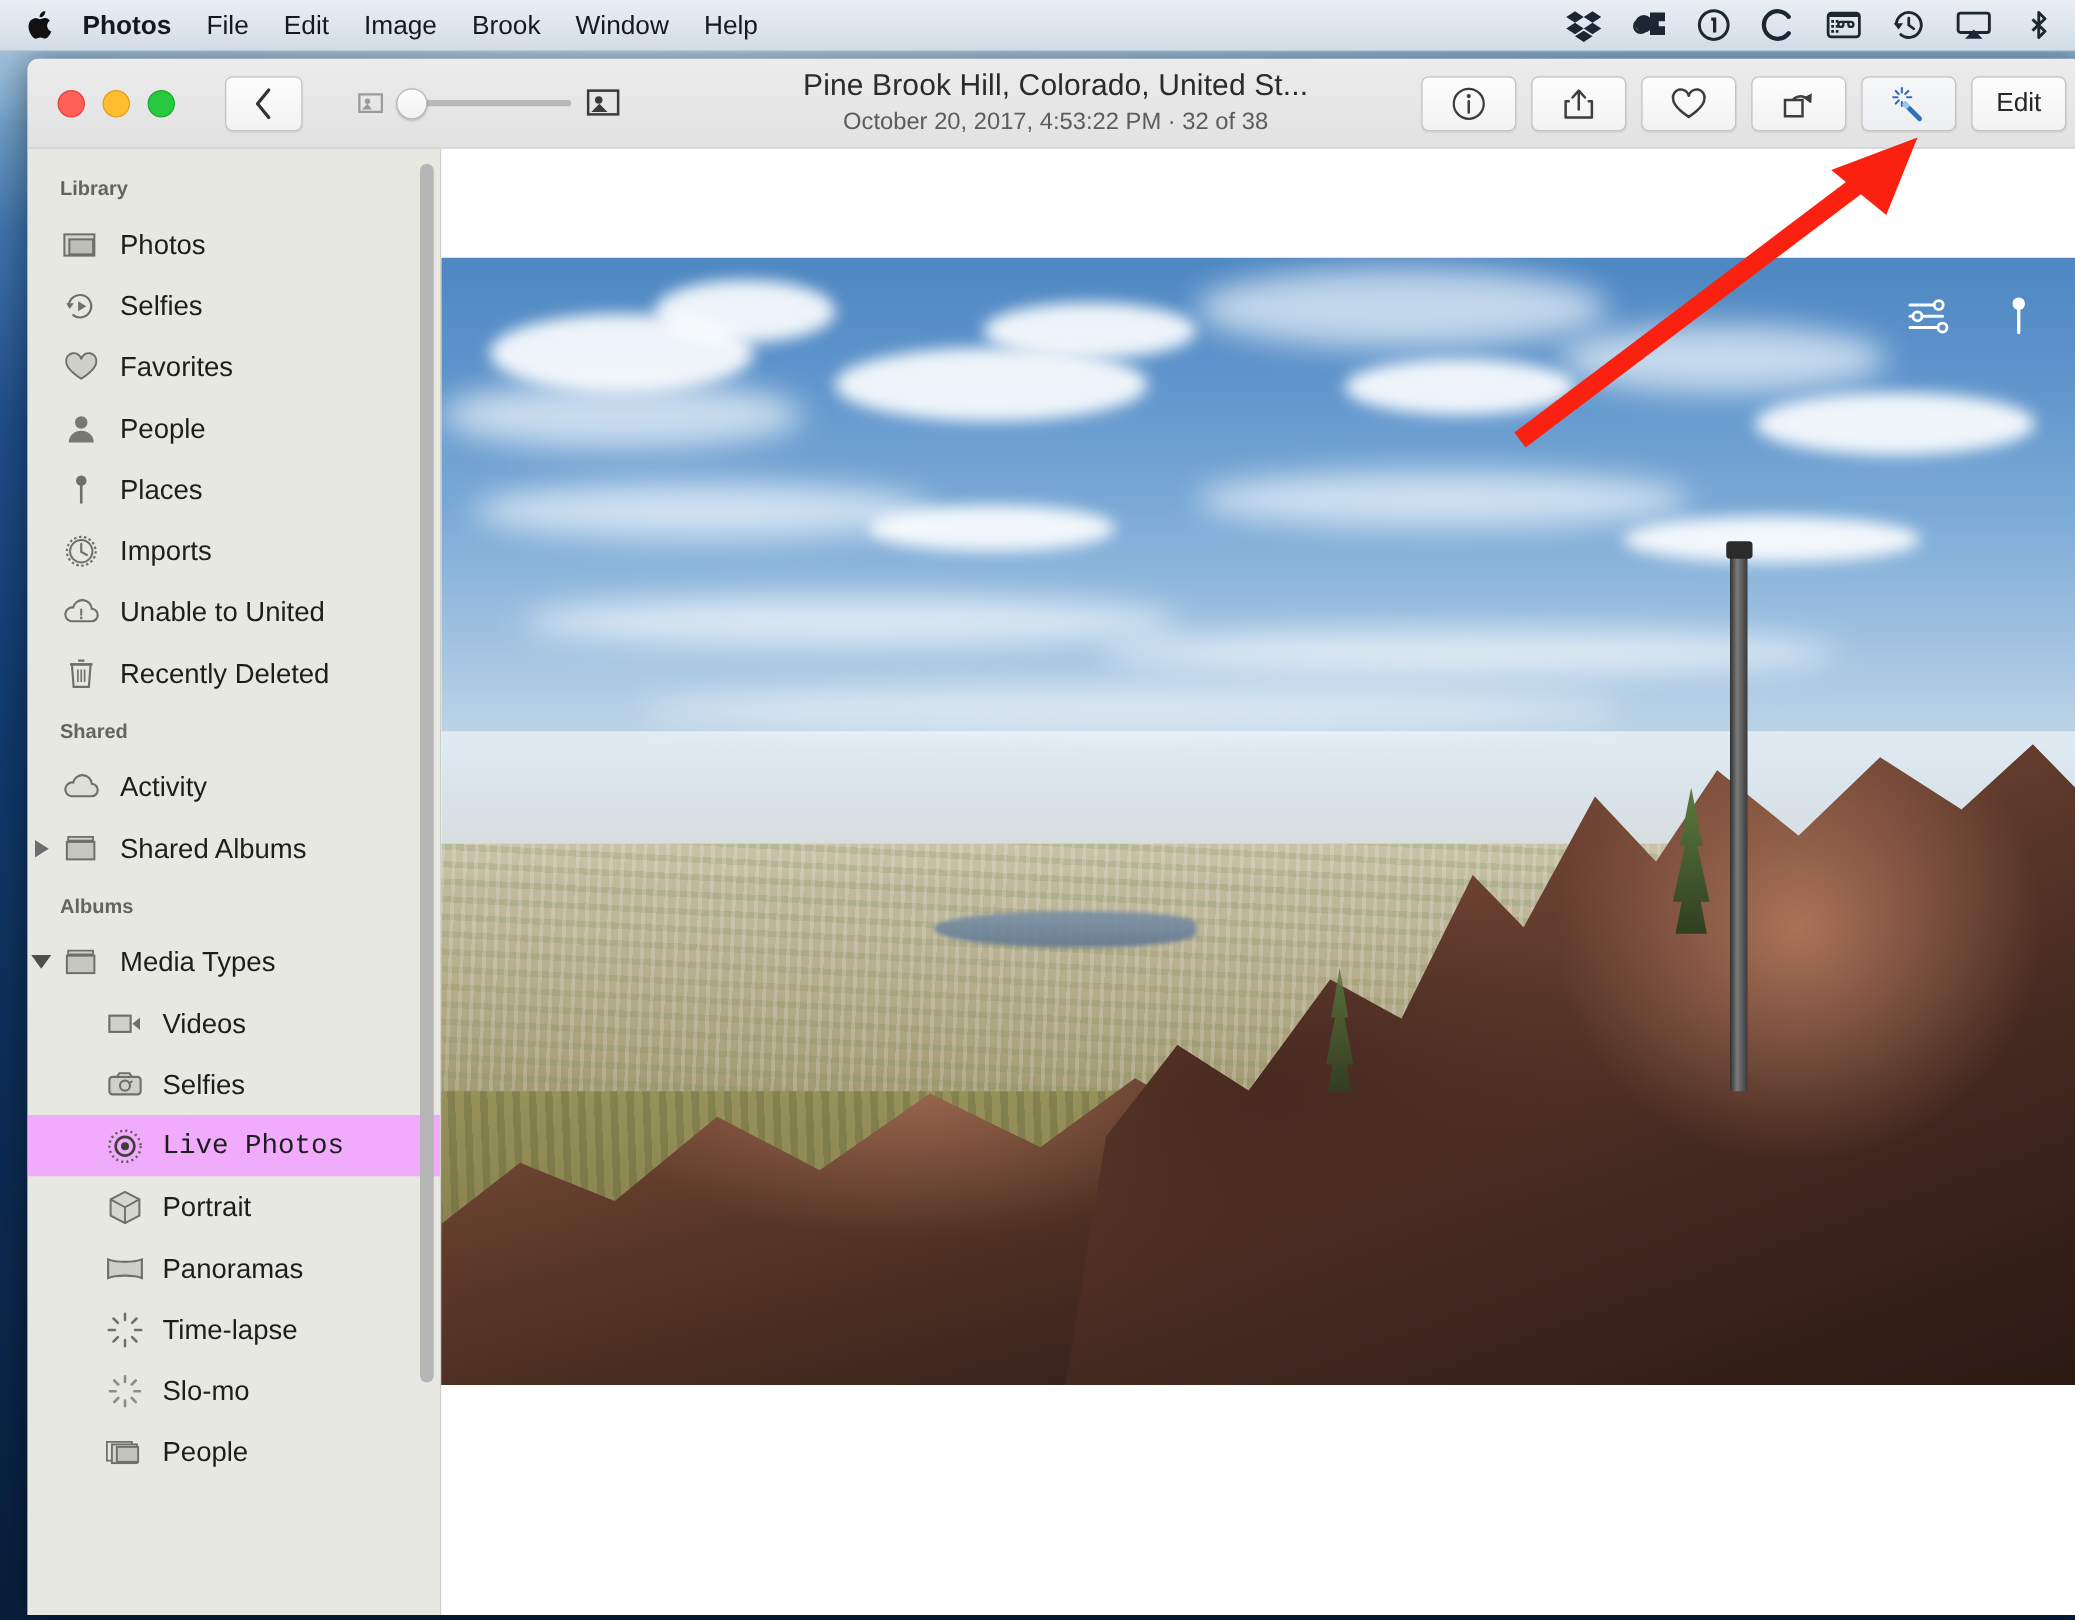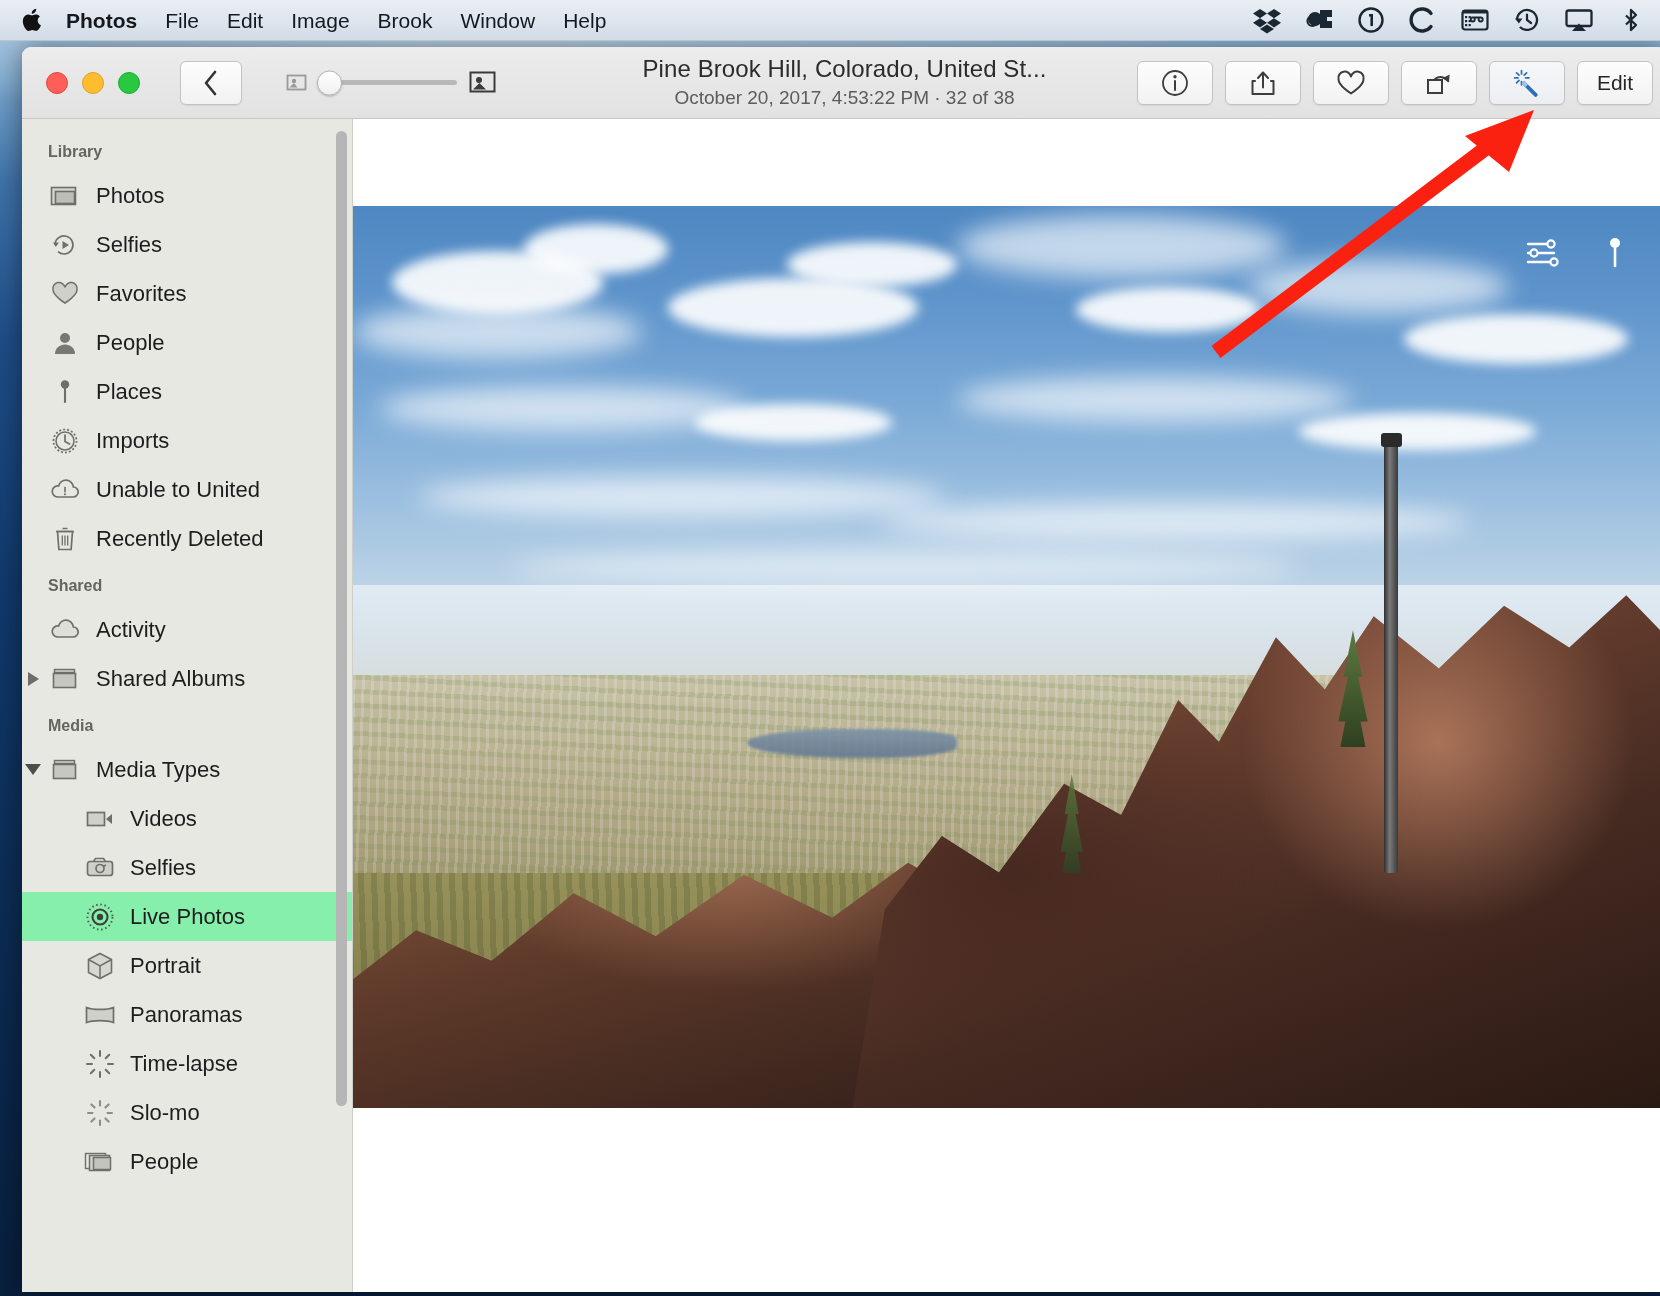--- a/index.html
+++ b/index.html
@@ -126,21 +126,21 @@
   }
   .side-row {
     display: flex; align-items: center;
     height: 49px; padding-left: 26px;
     font-size: 22px; color: #1d1d1d;
     cursor: default; white-space: nowrap;
   }
   .side-row .ico { width: 34px; flex: 0 0 34px; display:flex; align-items:center; justify-content:center; margin-right: 14px; }
   .side-row.indent { padding-left: 62px; text-align: right; }
   .side-row.indent .ico { width: 32px; flex: 0 0 32px; }
-  .side-row.selected { background: #86efac; }
+  .side-row.selected { background: #f0abfc; font-family: Liberation Mono, monospace; }
   .disclosure {
     width: 22px; flex: 0 0 22px; margin-left: -26px; margin-right: 4px;
     display: flex; align-items: center; justify-content: center;
   }
   .side-row.has-disc { padding-left: 26px; }
   .tri { width: 0; height: 0; }
   .tri.right { border-left: 11px solid #6d6d6d; border-top: 7px solid transparent; border-bottom: 7px solid transparent; }
   .tri.down  { border-top: 11px solid #4d4d4d; border-left: 8px solid transparent; border-right: 8px solid transparent; }
 
   #sidebar-scrollbar {
@@ -492,21 +492,21 @@
           </span>
         <span class="ico">
           <svg width="30" height="26" viewBox="0 0 30 26">
             <rect x="4.5" y="3.5" width="20" height="3" fill="#cfd0c9" stroke="#6e6f6a" stroke-width="1.4"></rect>
             <rect x="3.5" y="7.5" width="22" height="14" fill="#c6c7c0" stroke="#6e6f6a" stroke-width="1.6"></rect>
           </svg>
         </span>
         <span>Shared Albums</span>
       </div>
 
-      <div class="side-group-label">Media</div>
+      <div class="side-group-label">Albums</div>
 
       <div class="side-row has-disc">
         <span class="disclosure">
             <span class="tri down"></span>
           </span>
         <span class="ico">
           <svg width="30" height="26" viewBox="0 0 30 26">
             <rect x="4.5" y="3.5" width="20" height="3" fill="#cfd0c9" stroke="#6e6f6a" stroke-width="1.4"></rect>
             <rect x="3.5" y="7.5" width="22" height="14" fill="#c6c7c0" stroke="#6e6f6a" stroke-width="1.6"></rect>
           </svg>

